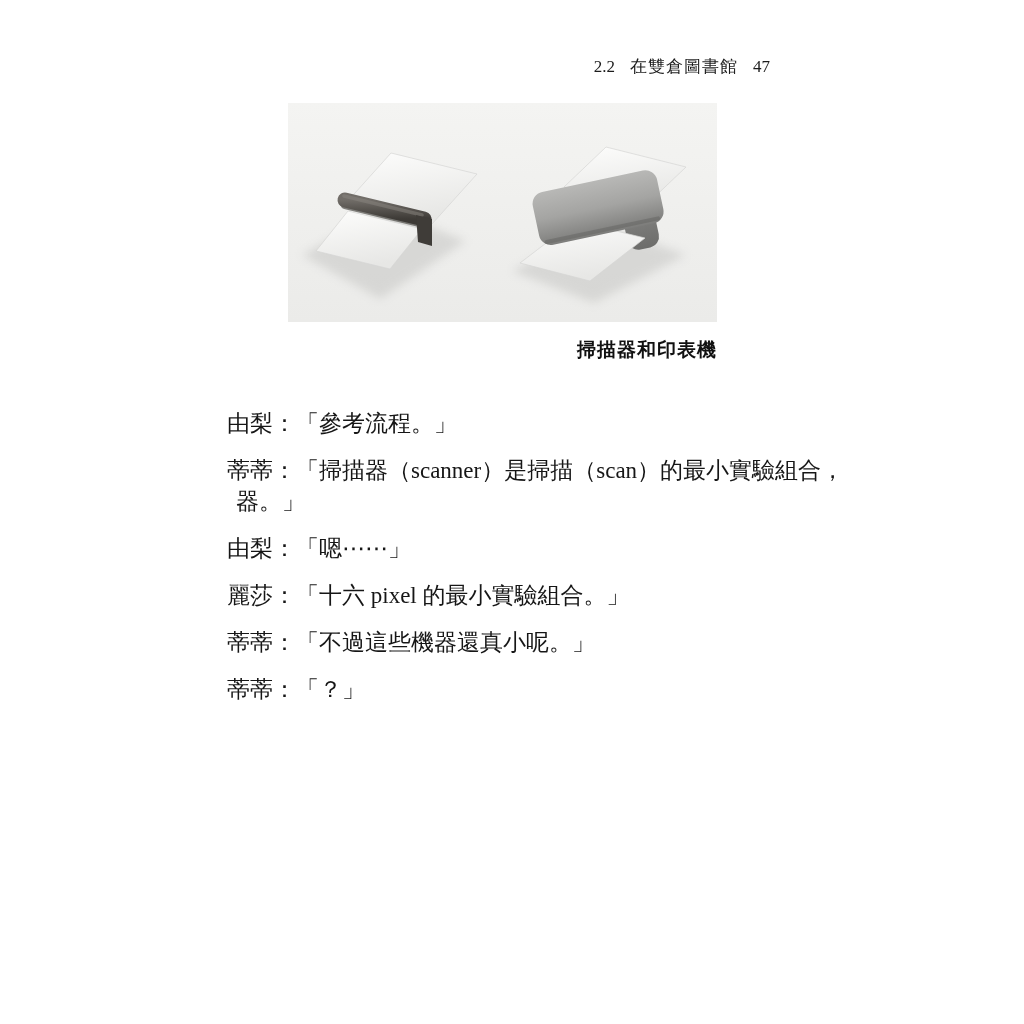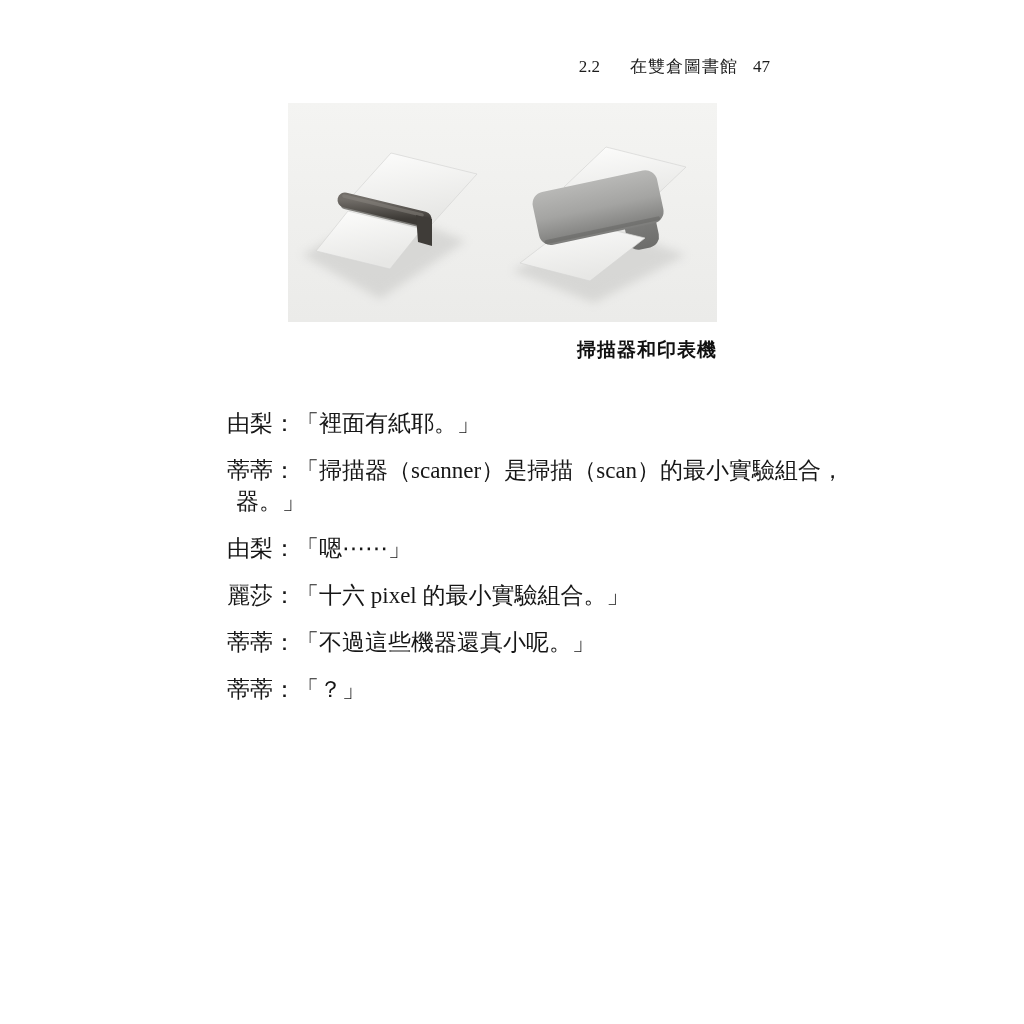--- a/index.html
+++ b/index.html
@@ -11,21 +11,21 @@
     overflow:hidden;
   }
   .page { position:relative; width:1024px; height:1024px; background:#ffffff; }
 
   
   .header {
     position:absolute; left:188px; top:55px; width:582px;
     display:flex; justify-content:flex-end; align-items:baseline; gap:15px;
     font-size:17px; color:#1c1c1c;
   }
-  .header .title { letter-spacing:1px;margin-left:15px; }
+  .header .title { letter-spacing:1px; }
 
   
   .figure { position:absolute; left:288px; top:103px; width:429px; }
   .photo { display:block; width:429px; height:219px; }
   .caption {
     margin-top:15px; text-align:right;
     font-family:"Liberation Sans","DejaVu Sans",sans-serif;
     font-weight:bold; font-size:19px; letter-spacing:1px; color:#111;
   }
 
@@ -104,21 +104,21 @@
           <rect x="-58" y="24" width="118" height="4" rx="2" fill="#5f5f5d" opacity="0.45"></rect>
         </g>
       </g>
     </svg>
     <div class="caption">掃描器和印表機</div>
   </div>
 
   <div class="content">
 
     <div class="para dialogue">
-      <div class="line">由梨：「裡面有紙耶。」</div>
+      <div class="line">由梨：「參考流程。」</div>
     </div>
 
     <div class="para dialogue">
       <div class="line">蒂蒂：「掃描器（scanner）是掃描（scan）的最小實驗組合，</div>
       <div class="line">器。」</div>
     </div>
 
     <div class="para dialogue">
       <div class="line">由梨：「嗯⋯⋯」</div>
     </div>

